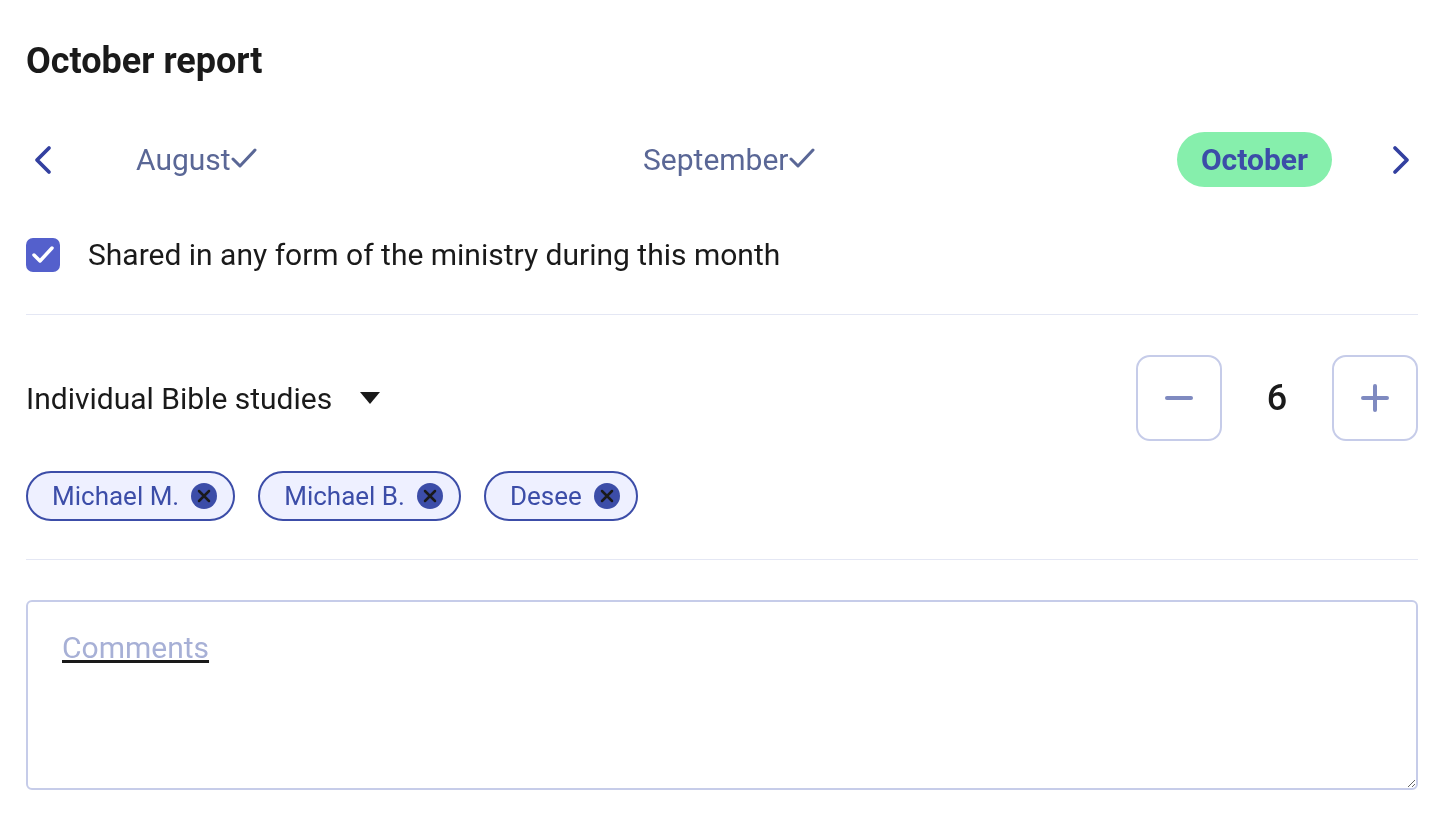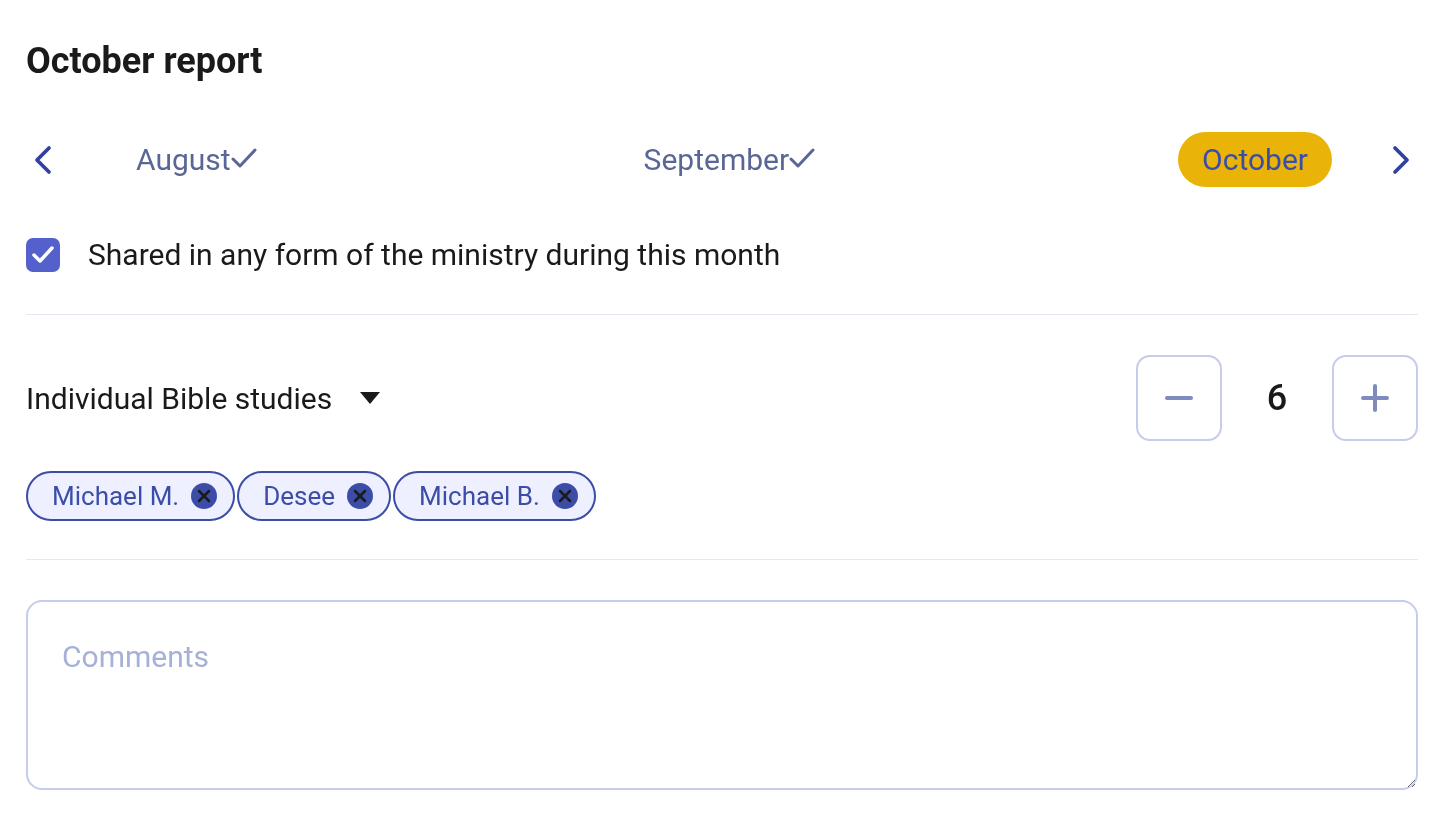--- a/index.html
+++ b/index.html
@@ -50,23 +50,23 @@
       display: flex;
       align-items: flex-start;
       font-size: 30px;
       color: #5a6796;
       cursor: pointer;
       padding: 10px 24px;
       border-radius: 999px;
       white-space: nowrap;
     }
     .month-tab.selected {
-      background: #eab308;
+      background: #86efac;
       color: #3c4da8;
-      font-weight: 400;
+      font-weight: 700;
     }
     .month-tab .check-icon {
       color: #5a6796;
     }
     .month-tab .check-icon svg {
       width: 26px;
       height: 22px;
     }
     .checkbox-row {
       display: flex;
@@ -146,21 +146,21 @@
     .stepper-value {
       font-size: 36px;
       font-weight: 500;
       color: #1a1a1a;
       min-width: 30px;
       text-align: center;
     }
     .chips-row {
       display: flex;
       flex-wrap: wrap;
-      gap: 2px;
+      gap: 23px;
       margin-bottom: 38px;
     }
     .chip {
       display: flex;
       align-items: center;
       gap: 12px;
       padding: 8px 16px 8px 24px;
       border: 2px solid #3c4da8;
       background: #eef0ff;
       border-radius: 999px;
@@ -182,26 +182,27 @@
     }
     .chip-close svg {
       width: 14px;
       height: 14px;
       stroke: #eef0ff;
     }
     .comments-field {
       width: 100%;
       min-height: 190px;
       border: 2px solid #c6cce9;
-      border-radius: 16px;
-      padding: 37px 34px;
+      border-radius: 6px;
+      padding: 28px 34px;
       font-size: 30px;
       font-family: inherit;
       color: #1a1a1a;
       resize: vertical;
+      text-decoration: underline;
     }
     .comments-field::placeholder {
       color: #a7b0d6;
     }
   </style>
 </head>
 <body>
 
 
 
@@ -271,35 +272,35 @@
 <div class="chips-row">
     <div class="chip">
       <span class="chip-label">Michael M.</span>
       <span class="chip-close">
         <svg viewBox="0 0 14 14" fill="none">
           <path d="M2 2 L12 12 M12 2 L2 12" stroke="currentColor" stroke-width="2.5" stroke-linecap="round"></path>
         </svg>
       </span>
     </div>
     <div class="chip">
+      <span class="chip-label">Michael B.</span>
+      <span class="chip-close">
+        <svg viewBox="0 0 14 14" fill="none">
+          <path d="M2 2 L12 12 M12 2 L2 12" stroke="currentColor" stroke-width="2.5" stroke-linecap="round"></path>
+        </svg>
+      </span>
+    </div>
+    <div class="chip">
       <span class="chip-label">Desee</span>
       <span class="chip-close">
         <svg viewBox="0 0 14 14" fill="none">
           <path d="M2 2 L12 12 M12 2 L2 12" stroke="currentColor" stroke-width="2.5" stroke-linecap="round"></path>
         </svg>
       </span>
     </div>
-    <div class="chip">
-      <span class="chip-label">Michael B.</span>
-      <span class="chip-close">
-        <svg viewBox="0 0 14 14" fill="none">
-          <path d="M2 2 L12 12 M12 2 L2 12" stroke="currentColor" stroke-width="2.5" stroke-linecap="round"></path>
-        </svg>
-      </span>
-    </div>
   </div>
 
 <div class="divider"></div>
 
 <textarea class="comments-field" placeholder="Comments" style=""></textarea>
 
 
 
 
 </body></html>

